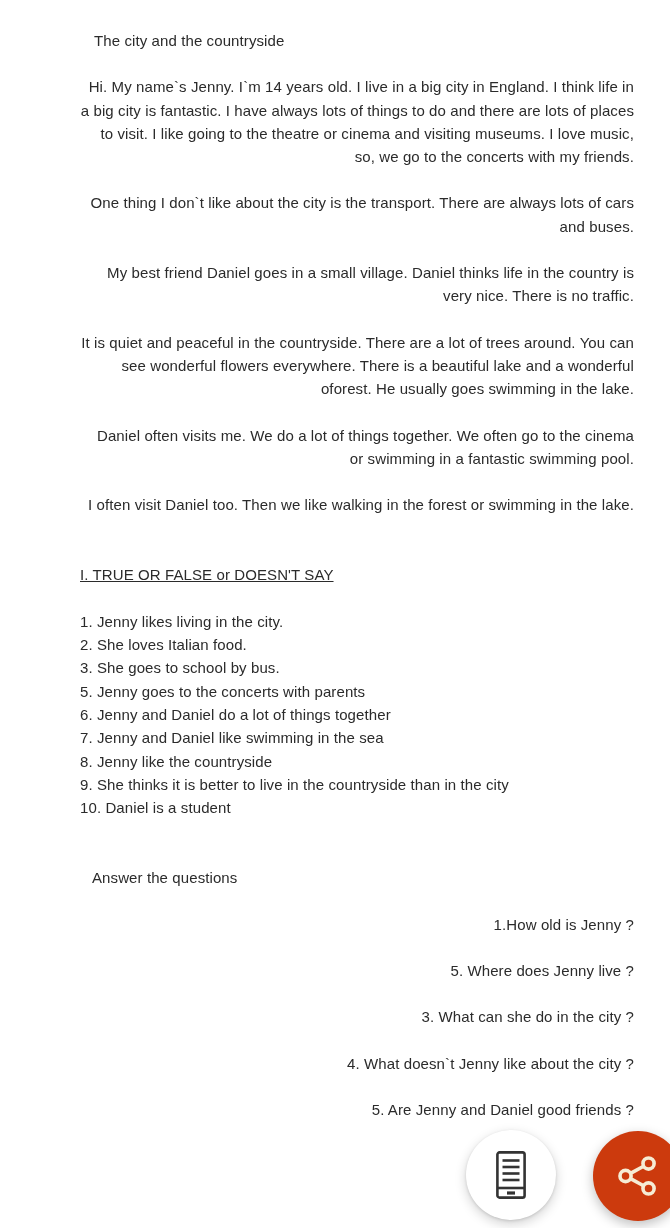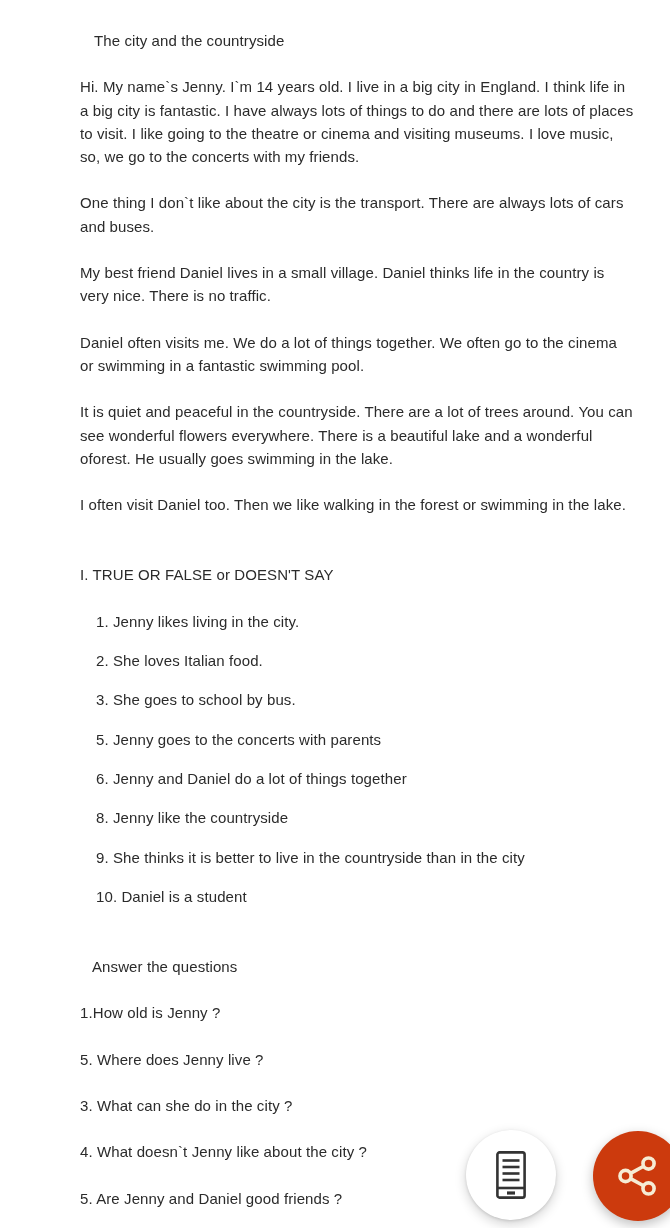--- a/index.html
+++ b/index.html
@@ -22,37 +22,40 @@
     width: 554px;
     font-size: 15px;
     line-height: 23.3px;
     letter-spacing: 0.1px;
   }
   .doc-title {
     margin: 14px;
   }
   .para {
     margin: 23px 0 0 0;
+    text-align: right;
   }
   .section-heading {
     margin: 47px 0 16px 0;
+    text-decoration: underline;
   }
   .tf-list {
     margin: 23px 0 0 0;
     padding: 0;
     list-style: none;
   }
   .tf-line {
-    margin: 16px;
+    margin: 0;
   }
   .answer-heading {
     margin: 47px 0 0 12px;
   }
   .question-line {
     margin: 23px 0 0 0;
+    text-align: right;
   }
   .fab {
     position: absolute;
     width: 90px;
     height: 90px;
     border-radius: 50%;
     border: none;
     padding: 0;
     display: flex;
     align-items: center;
@@ -76,33 +79,34 @@
   }
 </style>
 </head>
 <body>
 
 <div class="content">
   <p class="doc-title">The city and the countryside</p>
 
   <p class="para">Hi. My name`s Jenny. I`m 14 years old. I live in a big city in England. I think life in a big city is fantastic. I have always lots of things to do and there are lots of places to visit. I like going to the theatre or cinema and visiting museums. I love music, so, we go to the concerts with my friends.</p>
   <p class="para">One thing I don`t like about the city is the transport. There are always lots of cars and buses.</p>
-  <p class="para">My best friend Daniel lives in a small village. Daniel thinks life in the country is very nice. There is no traffic.</p>
+  <p class="para">My best friend Daniel goes in a small village. Daniel thinks life in the country is very nice. There is no traffic.</p>
+  <p class="para">It is quiet and peaceful in the countryside. There are a lot of trees around. You can see wonderful flowers everywhere. There is a beautiful lake and a wonderful oforest. He usually goes swimming in the lake.</p>
   <p class="para">Daniel often visits me. We do a lot of things together. We often go to the cinema or swimming in a fantastic swimming pool.</p>
-  <p class="para">It is quiet and peaceful in the countryside. There are a lot of trees around. You can see wonderful flowers everywhere. There is a beautiful lake and a wonderful oforest. He usually goes swimming in the lake.</p>
   <p class="para">I often visit Daniel too. Then we like walking in the forest or swimming in the lake.</p>
 
   <p class="section-heading">I. TRUE OR FALSE or DOESN'T SAY</p>
 
   <div class="tf-list">
     <p class="tf-line">1. Jenny likes living in the city.</p>
     <p class="tf-line">2. She loves Italian food.</p>
     <p class="tf-line">3. She goes to school by bus.</p>
     <p class="tf-line">5. Jenny goes to the concerts with parents</p>
     <p class="tf-line">6. Jenny and Daniel do a lot of things together</p>
+    <p class="tf-line">7. Jenny and Daniel like swimming in the sea</p>
     <p class="tf-line">8. Jenny like the countryside</p>
     <p class="tf-line">9. She thinks it is better to live in the countryside than in the city</p>
     <p class="tf-line">10. Daniel is a student</p>
   </div>
 
   <p class="answer-heading">Answer the questions</p>
 
   <p class="question-line">1.How old is Jenny ?</p>
   <p class="question-line">5. Where does Jenny live ?</p>
   <p class="question-line">3. What can she do in the city ?</p>

